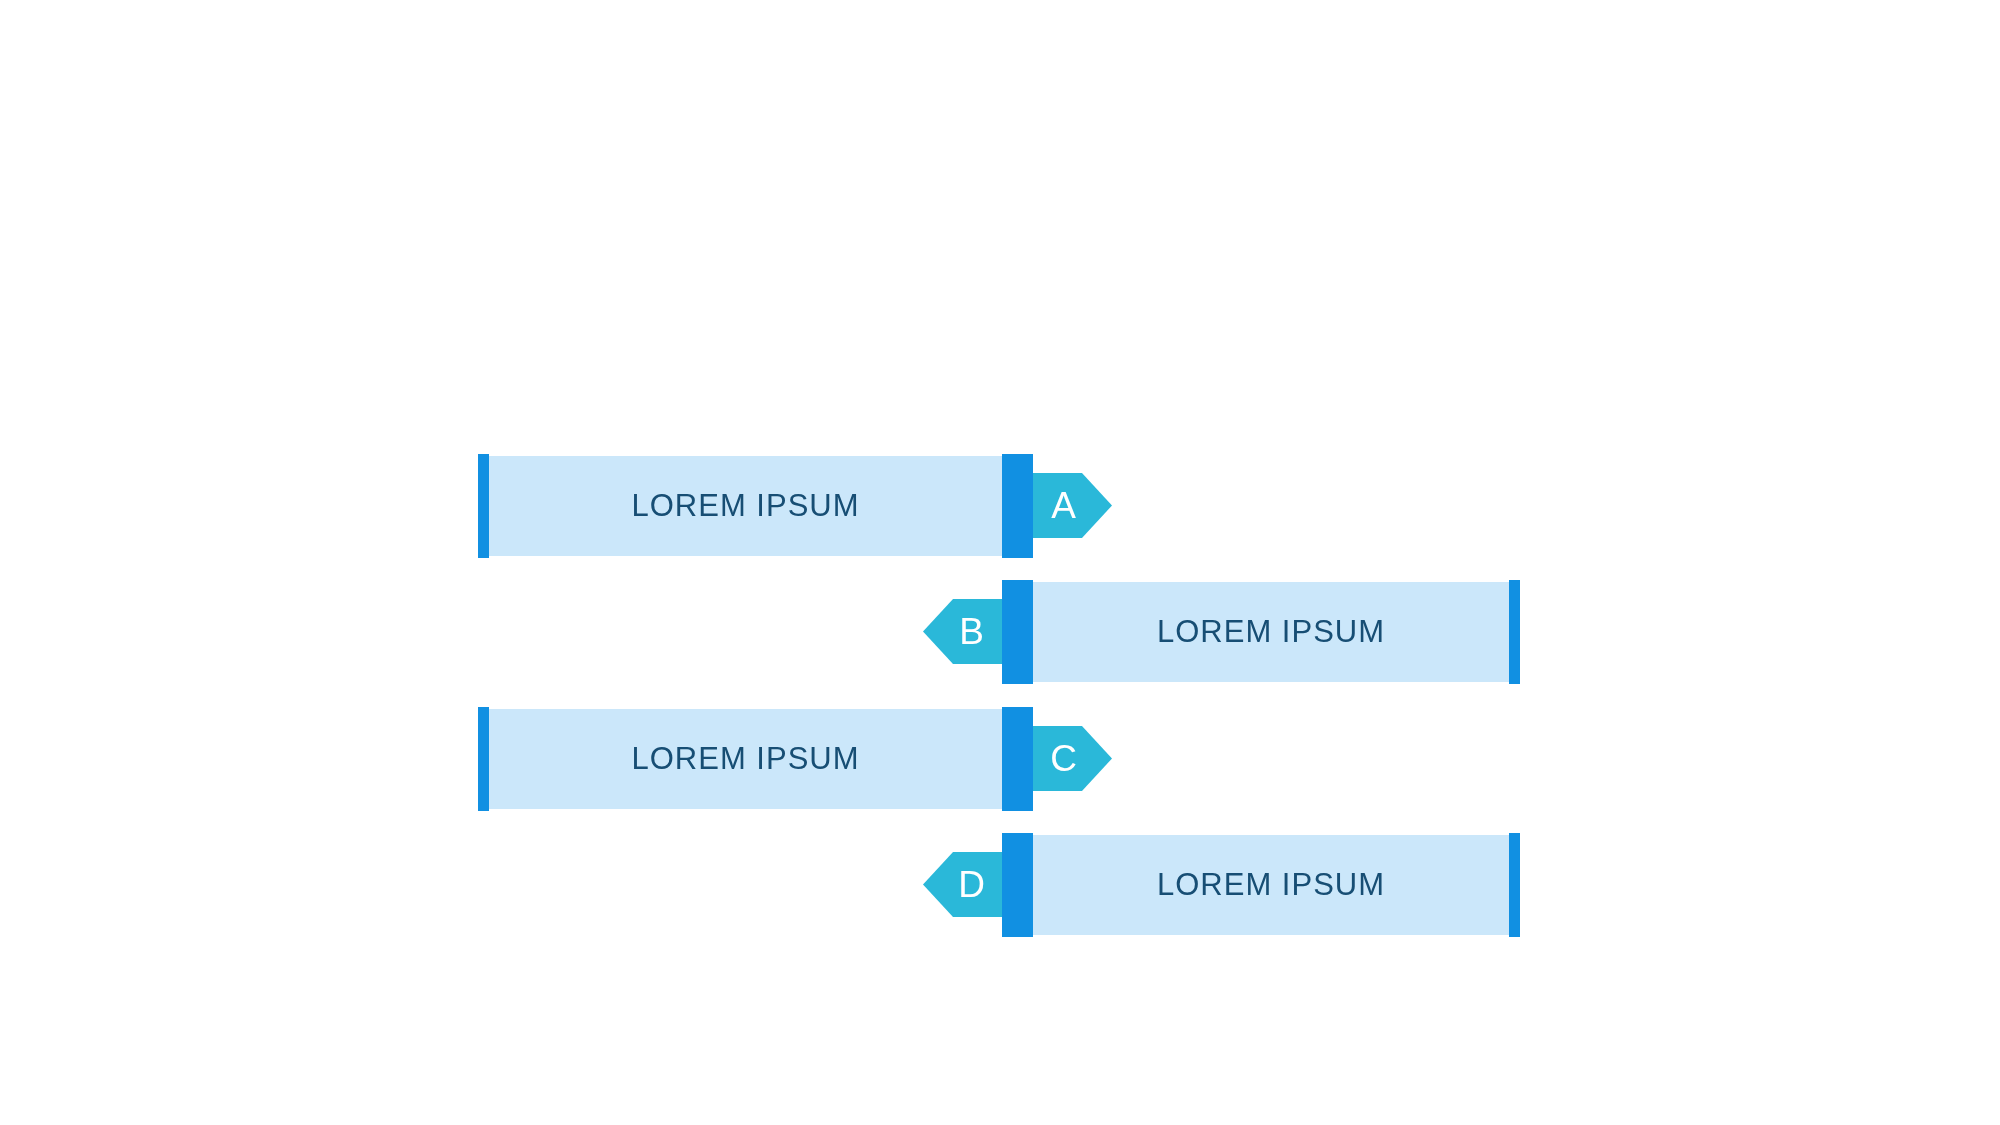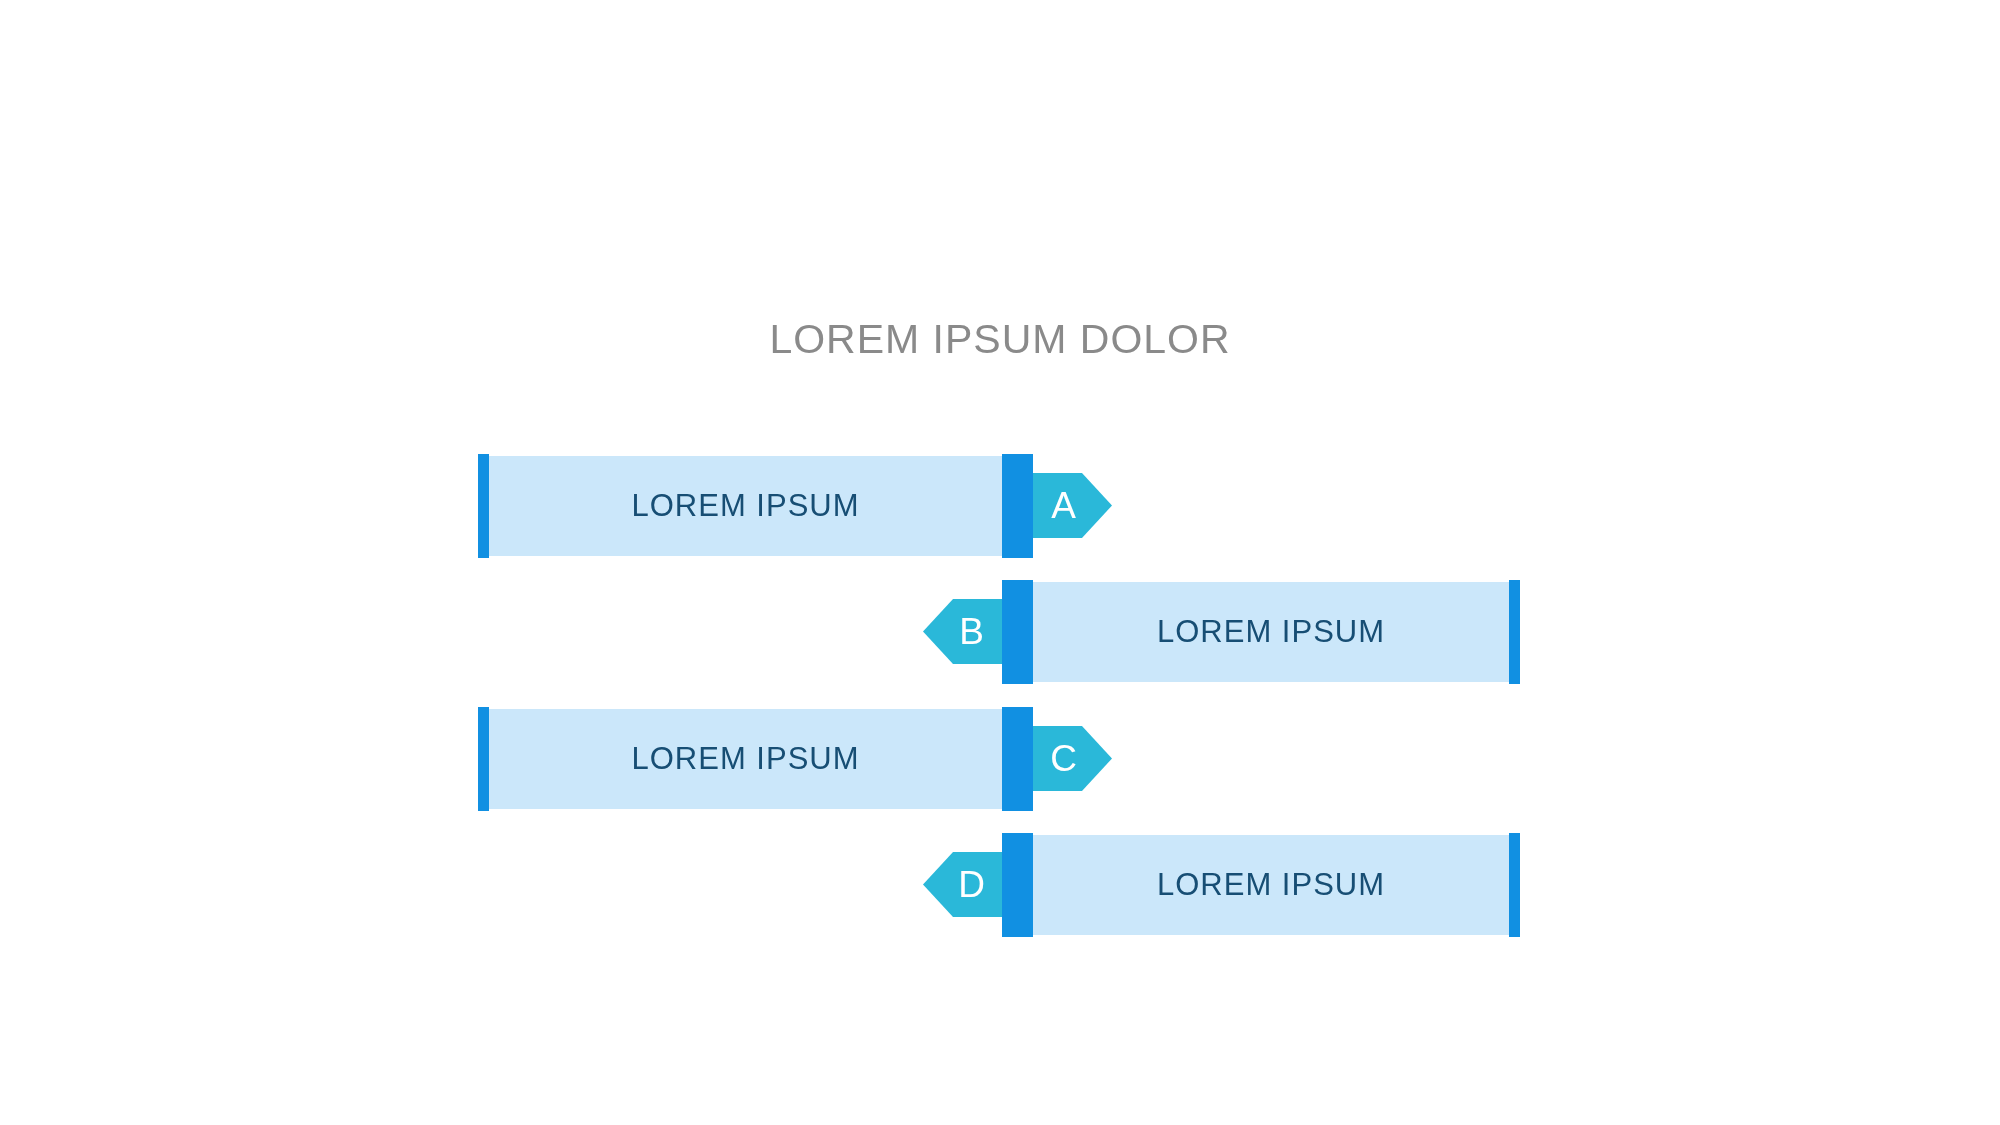--- a/index.html
+++ b/index.html
@@ -78,21 +78,20 @@
   .row-a{top:454px;}
   .row-b{top:580px;}
   .row-c{top:707px;}
   .row-d{top:833px;}
 </style>
 </head>
 <body>
 
 <div class="canvas">
 
-  <div class="slide-title">LOREM IPSUM DOLOR</div>
 
   <div class="row row-left row-a">
     <div class="stripe"></div>
     <div class="bar">
       <span class="bar-label">LOREM IPSUM</span>
     </div>
     <div class="center-block"></div>
     <div class="arrow arrow-right">
       <span class="arrow-letter">A</span>
     </div>

